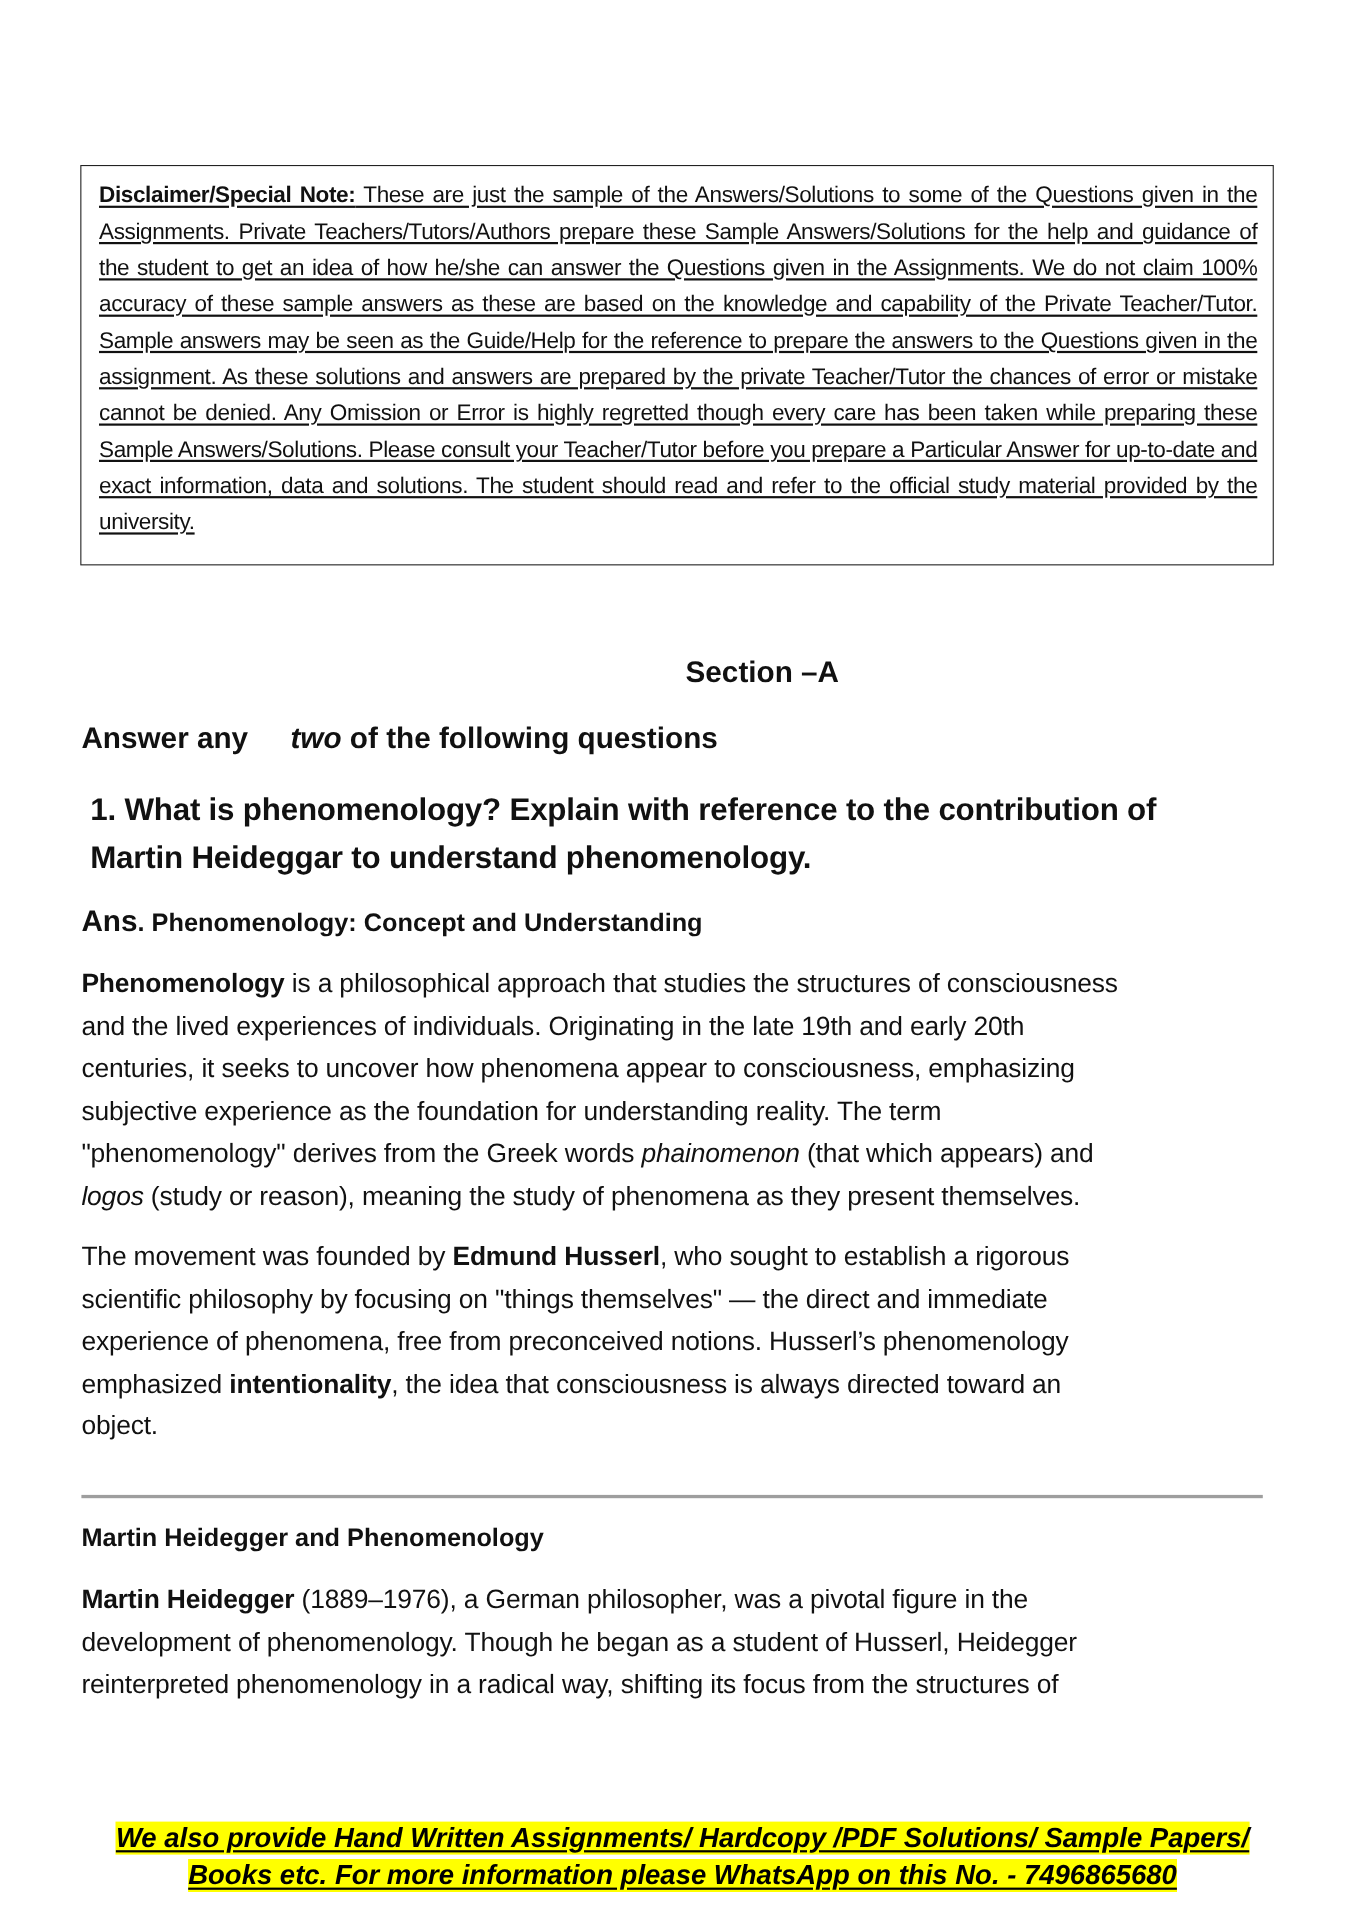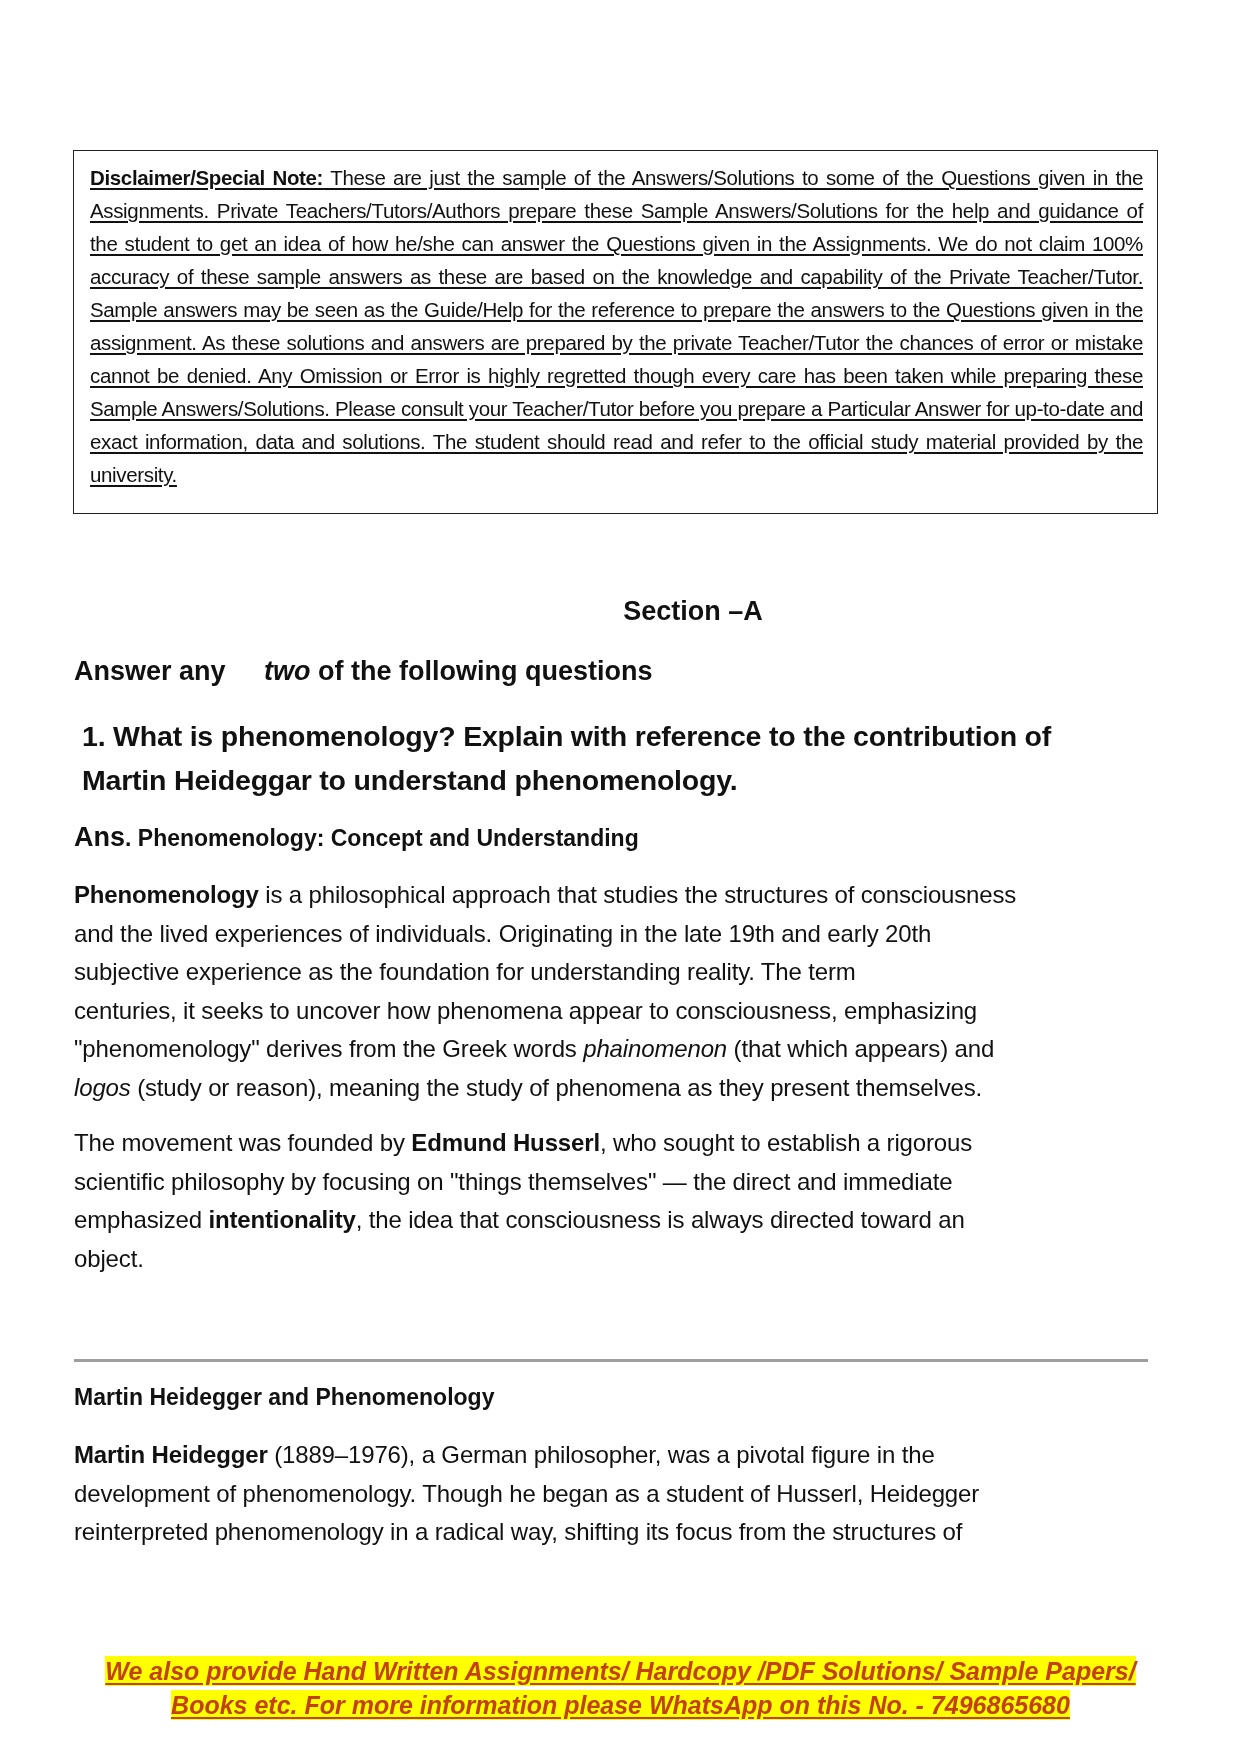--- a/index.html
+++ b/index.html
@@ -71,41 +71,42 @@
   <div class="question">
     <div>1. What is phenomenology? Explain with reference to the contribution of</div>
     <div>Martin Heideggar to understand phenomenology.</div>
   </div>
 
   <div class="ans"><span class="ans-label">Ans</span><span class="ans-title">. Phenomenology: Concept and Understanding</span></div>
 
   <div class="para p1">
     <div><b>Phenomenology</b><span> is a philosophical approach that studies the structures of consciousness</span></div>
     <div>and the lived experiences of individuals. Originating in the late 19th and early 20th</div>
+    <div>centuries, it seeks to uncover how phenomena appear to consciousness, emphasizing</div>
     <div>subjective experience as the foundation for understanding reality. The term</div>
-    <div>centuries, it seeks to uncover how phenomena appear to consciousness, emphasizing</div>
     <div><span>"phenomenology" derives from the Greek words </span><i>phainomenon</i><span> (that which appears) and</span></div>
     <div><i>logos</i><span> (study or reason), meaning the study of phenomena as they present themselves.</span></div>
   </div>
 
   <div class="para p2">
     <div><span>The movement was founded by </span><b>Edmund Husserl</b><span>, who sought to establish a rigorous</span></div>
     <div>scientific philosophy by focusing on "things themselves" — the direct and immediate</div>
+    <div>experience of phenomena, free from preconceived notions. Husserl’s phenomenology</div>
     <div><span>emphasized </span><b>intentionality</b><span>, the idea that consciousness is always directed toward an</span></div>
     <div>object.</div>
   </div>
 
   <div class="rule"></div>
 
   <div class="subhead">Martin Heidegger and Phenomenology</div>
 
   <div class="para p3">
     <div><b>Martin Heidegger</b><span> (1889–1976), a German philosopher, was a pivotal figure in the</span></div>
     <div>development of phenomenology. Though he began as a student of Husserl, Heidegger</div>
     <div>reinterpreted phenomenology in a radical way, shifting its focus from the structures of</div>
   </div>
 
-  <div class="footer" style="color: #c2410c;">
+  <div class="footer" style="color: #000000;">
     <div><span class="hl" style="background: rgb(255, 255, 0);">We also provide Hand Written Assignments/ Hardcopy /PDF Solutions/ Sample Papers/</span></div>
     <div><span class="hl" style="background: rgb(255, 255, 0);">Books etc. For more information please WhatsApp on this No. - 7496865680</span></div>
   </div>
 
 </div>
 
 </body></html>

